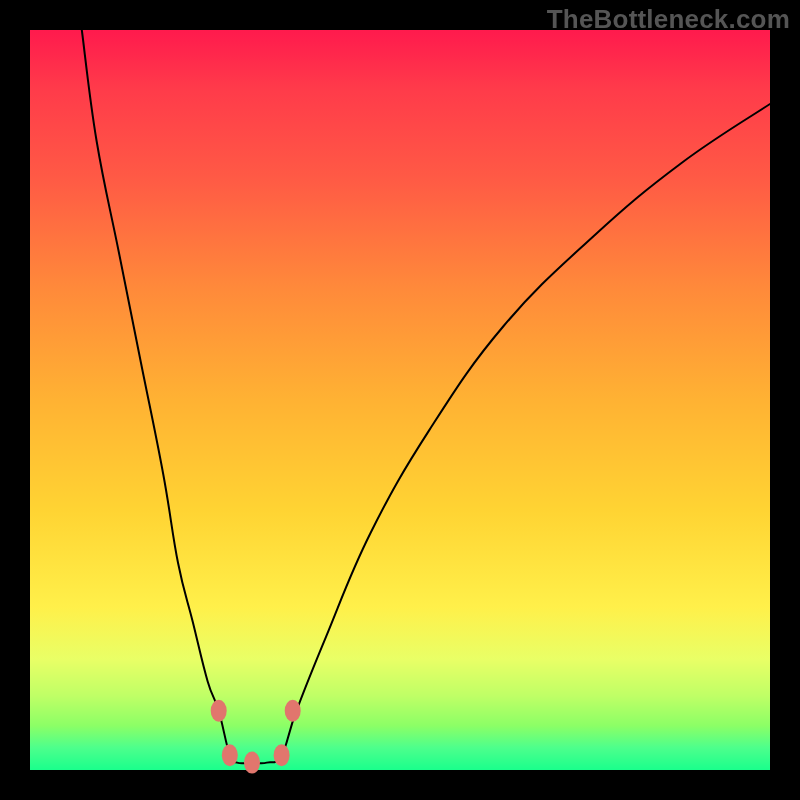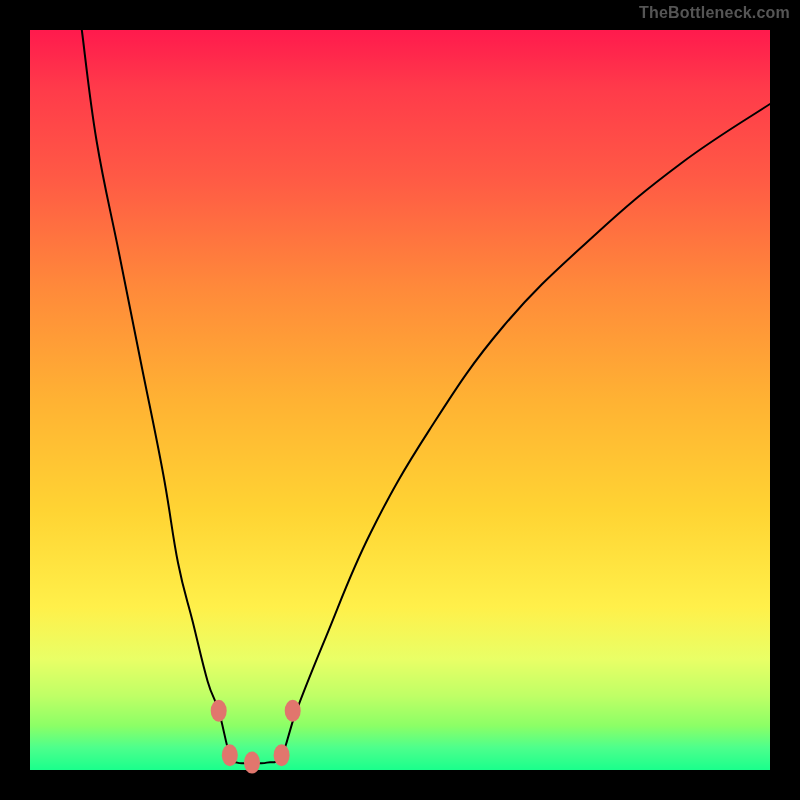--- a/index.html
+++ b/index.html
@@ -37,21 +37,21 @@
       #bfff66 90%,
       #8cff66 94%,
       #4dff8c 97%,
       #1aff8c 100%);
   }
   .watermark {
     position: absolute;
     top: 4px;
     right: 10px;
     color: #555;
-    font-size: 16px;
+    font-size: 26px;
     font-weight: 600;
     letter-spacing: 0.2px;
     user-select: none;
     text-align: right;
   }
   svg.curve {
     position: absolute;
     left: 0;
     top: 0;
     width: 740px;

